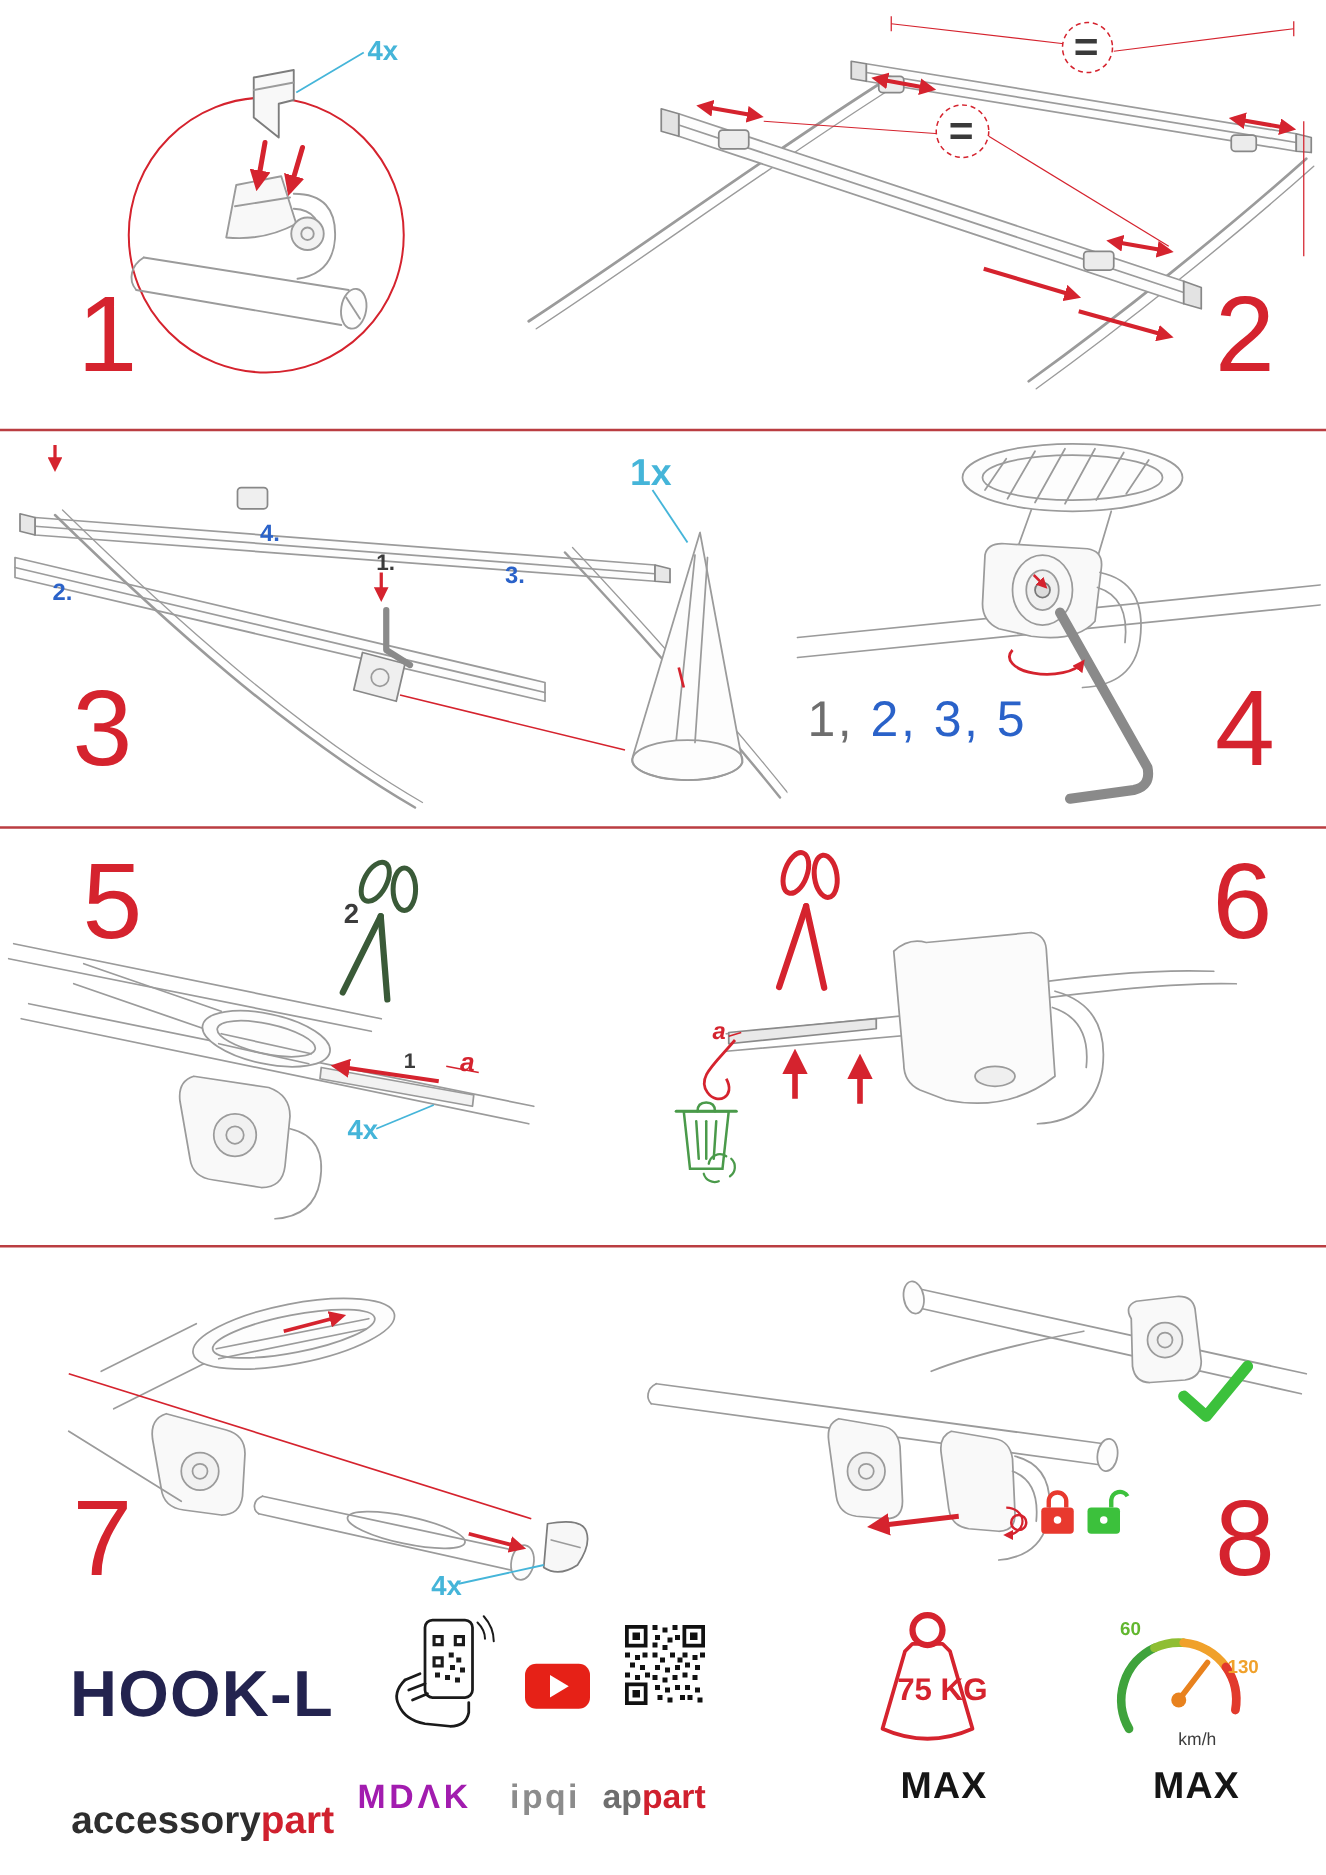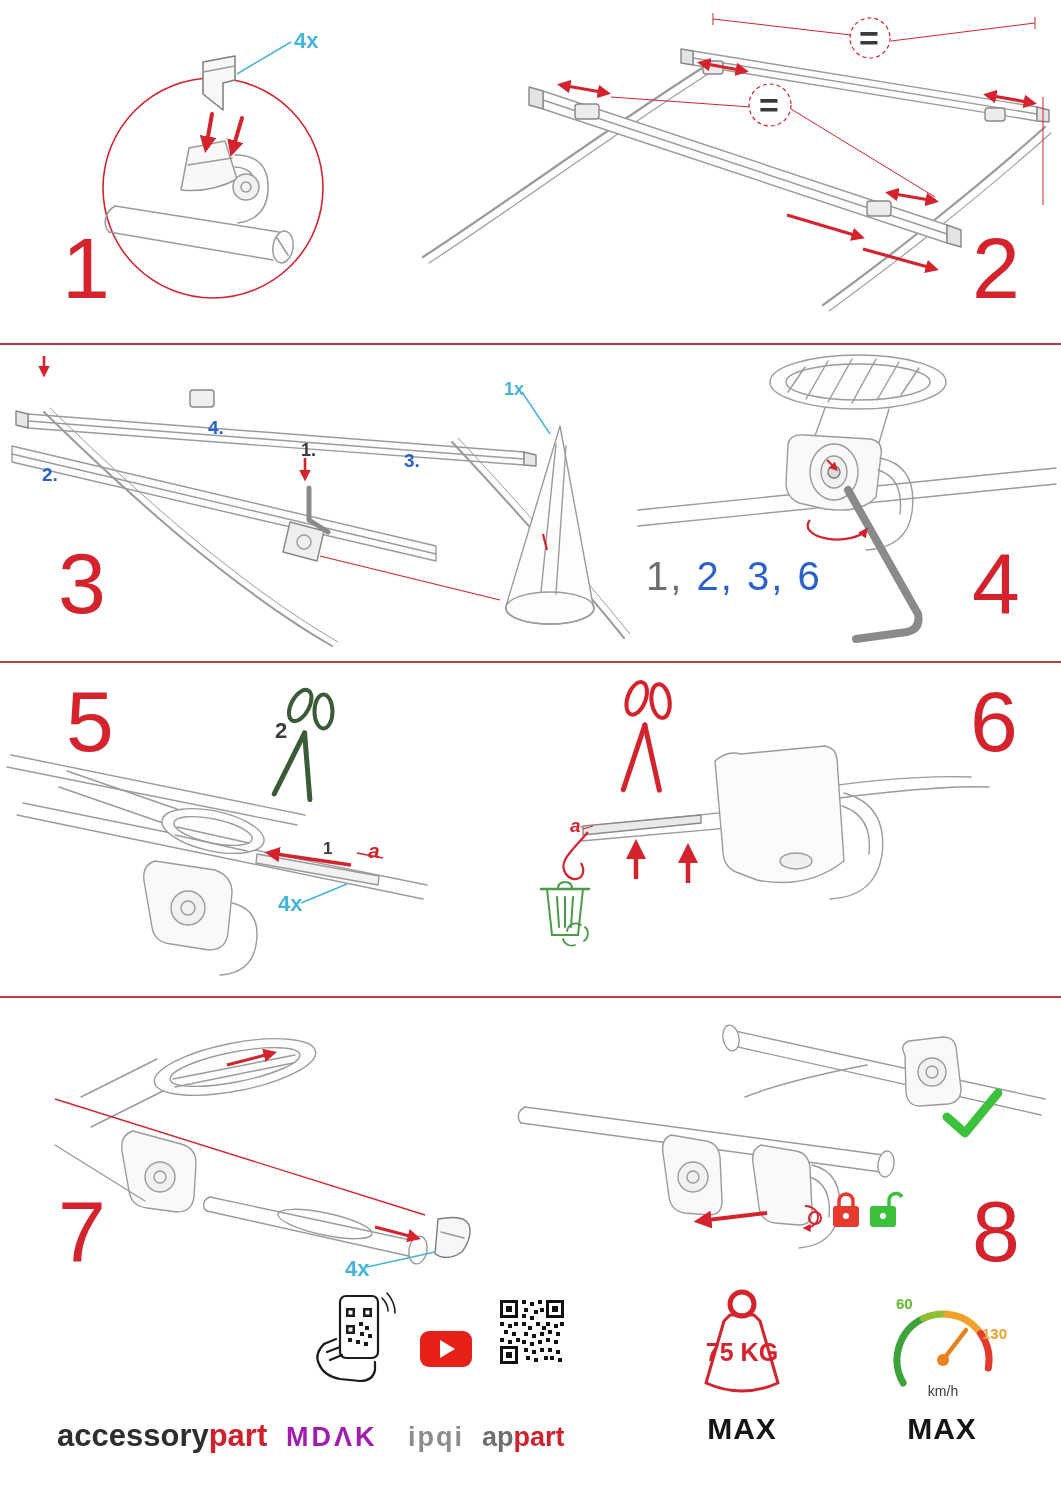--- a/index.html
+++ b/index.html
@@ -11,23 +11,23 @@
   .divider { position:absolute; left:0; width:1061px; height:2px; background:#b3282d; opacity:.9; }
   .step-num { position:absolute; font-size:86px; font-weight:400; color:#d5232e; line-height:1; z-index:3; }
   .lbl { position:absolute; line-height:1; z-index:3; white-space:nowrap; }
   .cyan { color:#45b5d9; font-weight:700; }
   .blue { color:#2a62c9; font-weight:700; }
   .dark { color:#3c3c3c; font-weight:700; }
   .red-t { color:#d5232e; font-weight:700; }
   .equal { font-size:34px; font-weight:700; color:#3a3a3a; }
   .seq { font-size:40px; font-weight:400; letter-spacing:2px; }
   .product { font-size:52px; font-weight:700; color:#23234f; letter-spacing:1px; }
-  .brand { font-size:31px; font-weight:700; }
+  .brand { font-size:31px; font-weight:700;margin-top:20px; }
   .partner { letter-spacing:2px; }
-  .center { text-align:center; }
+  .center { text-align:right; }
 </style>
 </head>
 <body>
 
 <div class="page">
 
   <div class="divider" style="top:343px"></div>
   <div class="divider" style="top:661px"></div>
   <div class="divider" style="top:996px"></div>
 
@@ -335,36 +335,37 @@
   <span class="step-num" style="left:972px;top:1188px">8</span>
 
   <span class="lbl cyan" style="left:294px;top:30px;font-size:22px">4x</span>
   <span class="lbl equal" style="left:859px;top:21px">=</span>
   <span class="lbl equal" style="left:759px;top:88px">=</span>
 
   <span class="lbl dark" style="left:301px;top:441px;font-size:18px">1.</span>
   <span class="lbl blue" style="left:42px;top:465px;font-size:19px">2.</span>
   <span class="lbl blue" style="left:404px;top:451px;font-size:19px">3.</span>
   <span class="lbl blue" style="left:208px;top:418px;font-size:19px">4.</span>
-  <span class="lbl cyan" style="left:504px;top:380px;font-size:18px">1x</span>
+  <span class="lbl cyan" style="left:504px;top:364px;font-size:30px">1x</span>
 
   <div class="lbl seq" style="left:646px;top:556px">
     <span style="color:#6e6e6e">1,</span>
-    <span style="color:#2a62c9">2, 3, 6</span>
+    <span style="color:#2a62c9">2, 3, 5</span>
   </div>
 
   <span class="lbl dark" style="left:275px;top:720px;font-size:22px">2</span>
   <span class="lbl dark" style="left:323px;top:840px;font-size:17px">1</span>
   <span class="lbl red-t" style="left:368px;top:840px;font-size:21px;font-style:italic">a</span>
   <span class="lbl cyan" style="left:278px;top:893px;font-size:22px">4x</span>
 
   <span class="lbl red-t" style="left:570px;top:816px;font-size:19px;font-style:italic">a</span>
 
   <span class="lbl cyan" style="left:345px;top:1258px;font-size:22px">4x</span>
 
+  <span class="lbl product" style="left:56px;top:1330px">HOOK-L</span>
   <div class="lbl brand" style="left:57px;top:1420px"><span style="color:#2e2e2e">accessory</span><span style="color:#d0202e">part</span></div>
 
   <svg class="abs" style="left:312px;top:1292px" width="86" height="92" viewBox="0 0 86 92">
     <g fill="none" stroke="#1a1a1a" stroke-width="2.2" stroke-linecap="round" stroke-linejoin="round">
       <rect x="28" y="4" width="38" height="62" rx="6"></rect>
       <path d="M12,52 Q2,62 7,72 Q12,84 28,87 L48,89 Q61,89 63,78 L63,70"></path>
       <path d="M12,52 L24,47"></path>
       <path d="M15,60 L28,55"></path>
       <path d="M18,68 L30,63"></path>
       <path d="M70,6 q6,6 6,13" stroke-width="1.6"></path>

